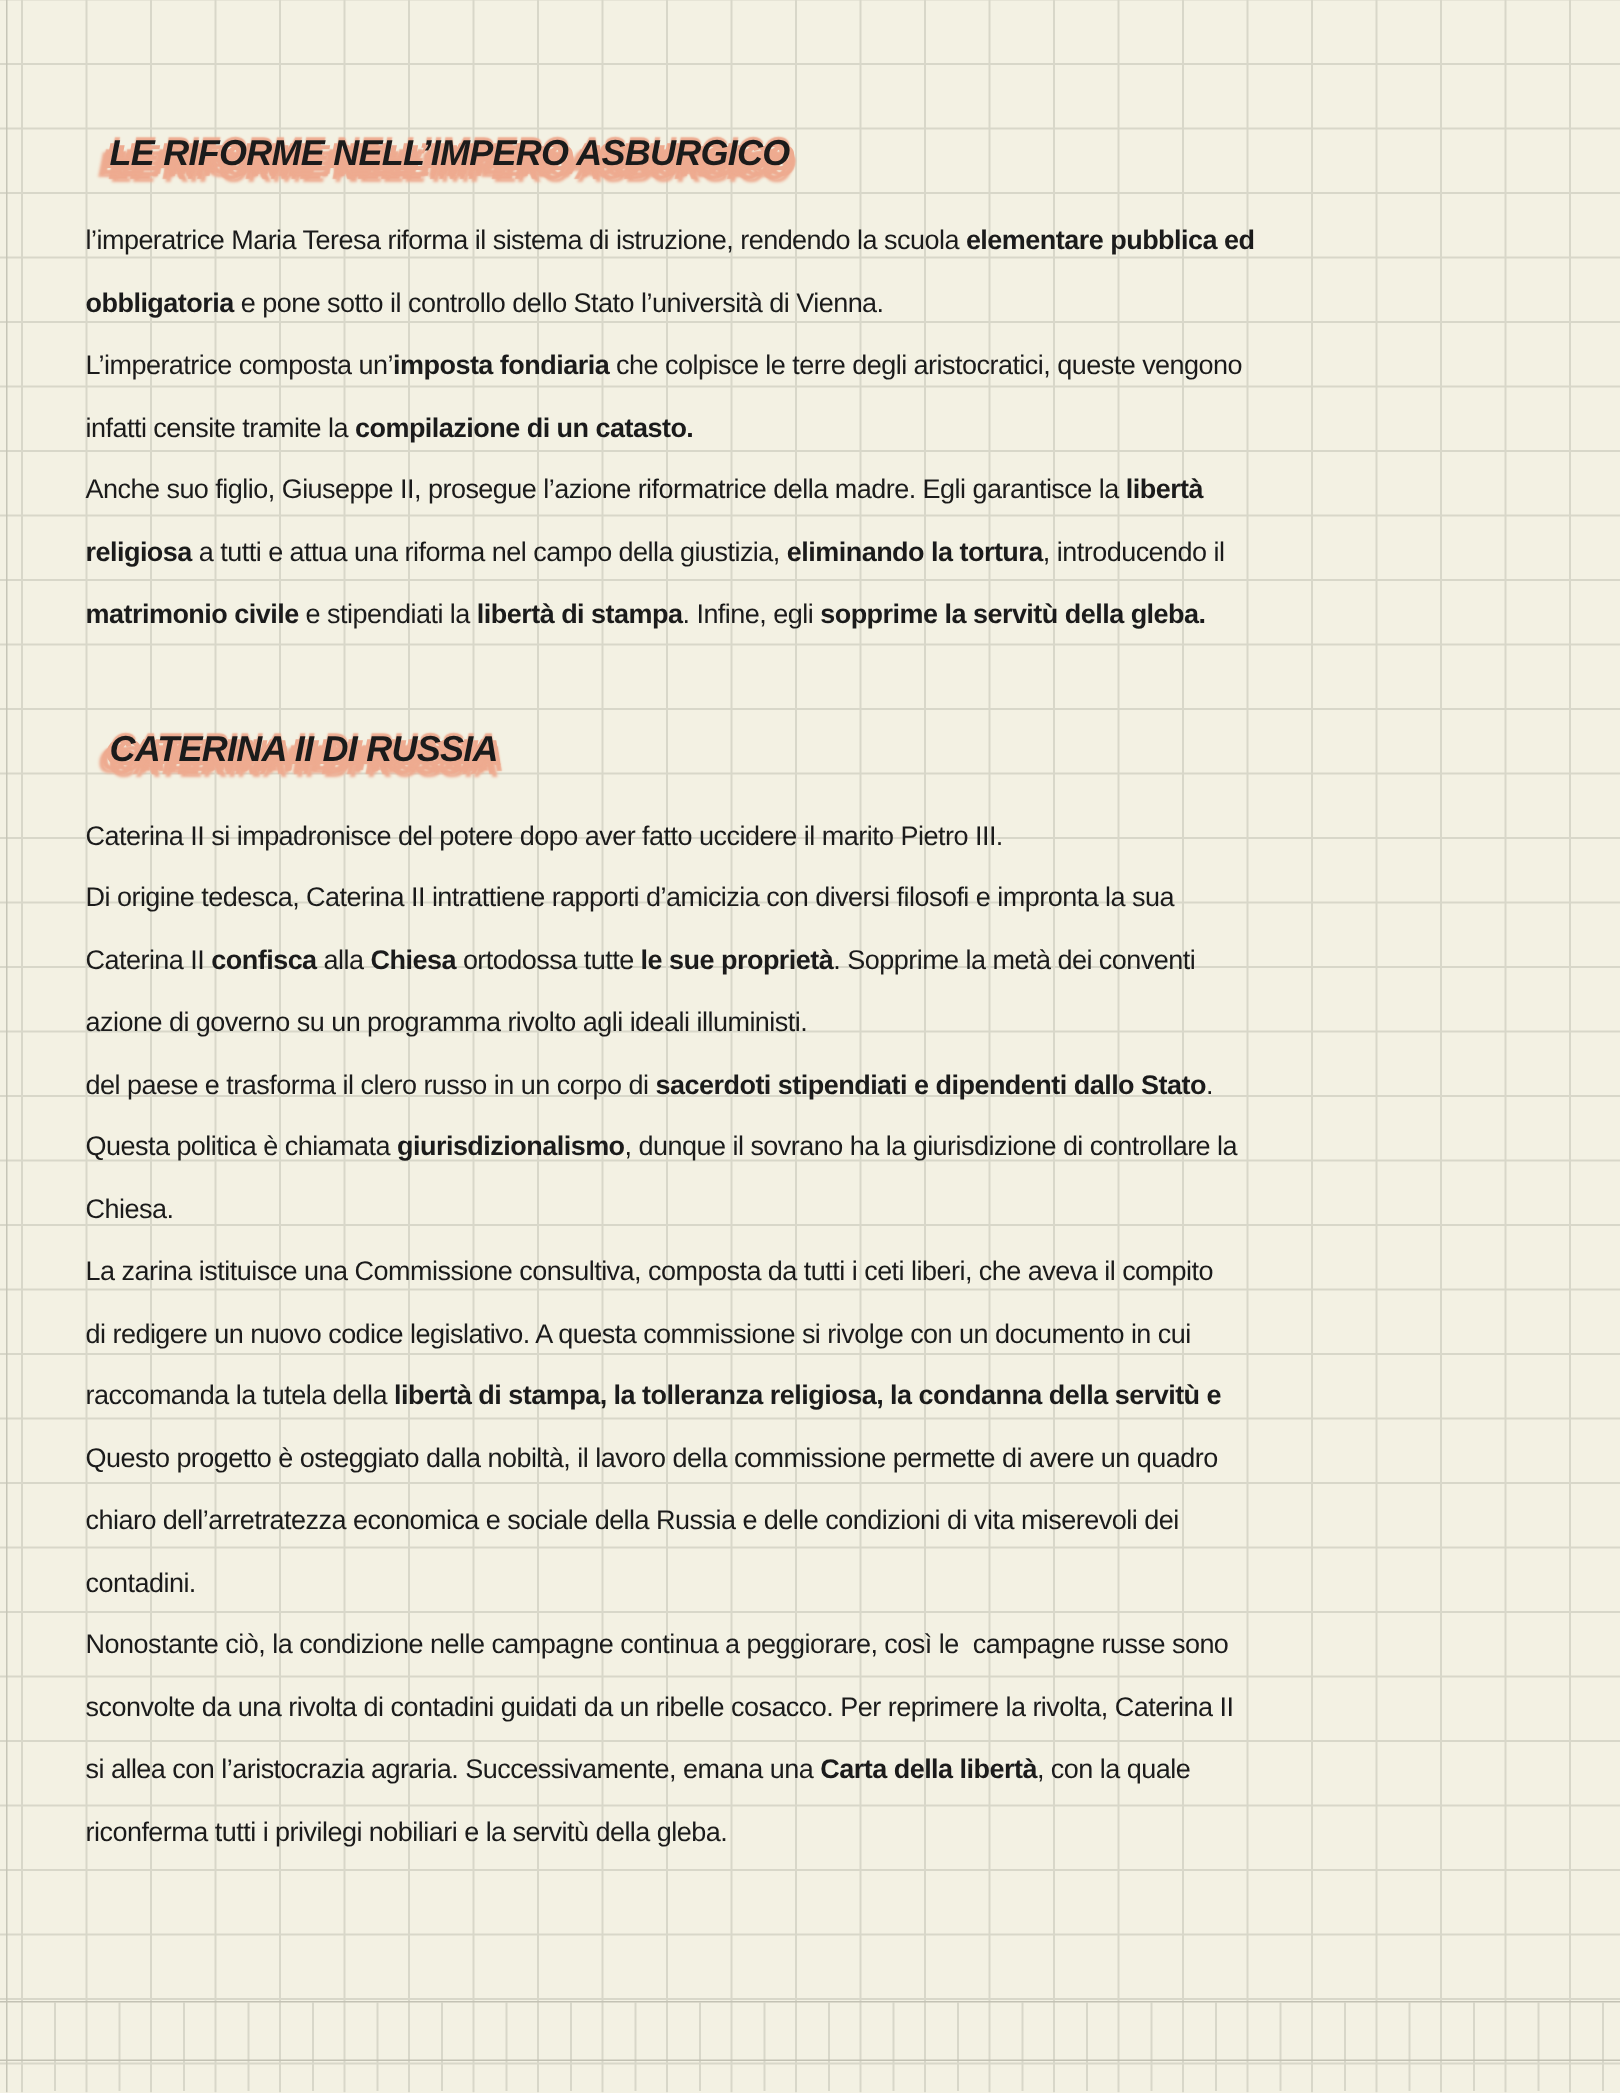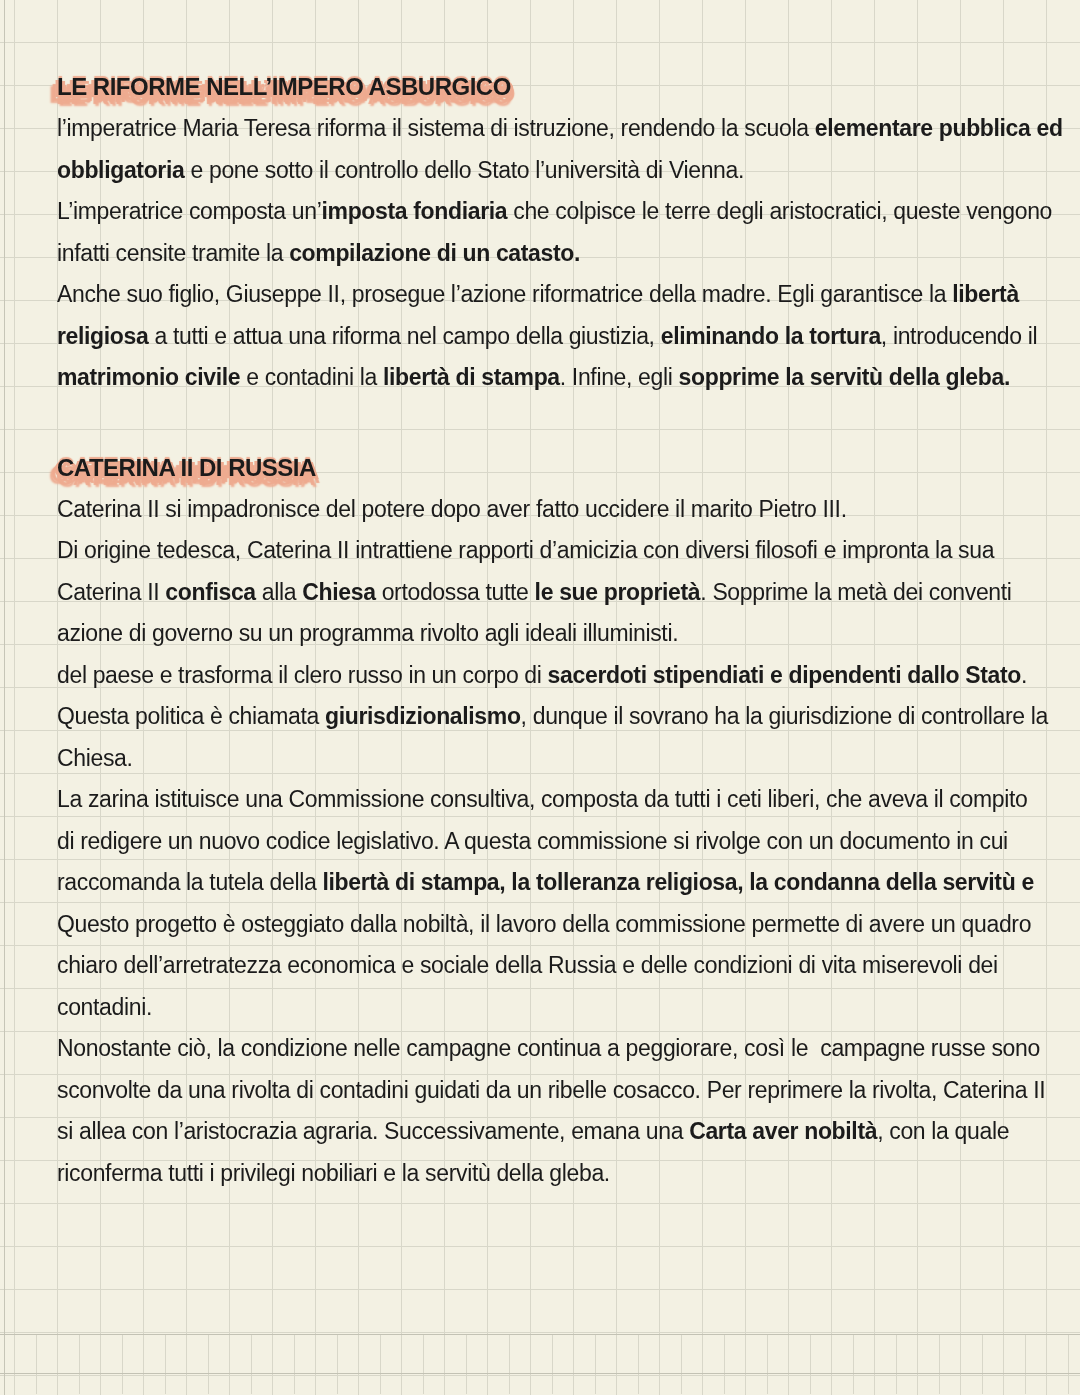--- a/index.html
+++ b/index.html
@@ -34,40 +34,41 @@
     background-image: linear-gradient(to right, #d8d7c9 1px, transparent 1px);
     background-size: 43px 43px;
     background-position: 36px 0;
   }
   .content {
     position: absolute;
     left: 57px; top: 66px; right: 20px;
     color: #1b1b1b;
   }
   .heading {
-    margin: 0;
+    margin: 16px;
     font-size: 24px;
     font-weight: 700;
     letter-spacing: -0.5px;
     line-height: 42px;
     color: #1b1b1b;
     white-space: pre;
     text-shadow:
       0 -2px 1px #eeab90,
       -3px 2px 0 #eeab90,
       3px 3px 0 #eeab90,
       -6px 6px 1px #eeab90,
       4px 7px 1px #eeab90,
       -1px 9px 1px #eeab90,
       -8px 8px 2px #eeab90,
       1px 11px 2px #eeab90;
+    font-style: italic;
   }
   .heading.second { margin-top: 48px; }
   .line {
-    font-size: 23px;
+    font-size: 18px;
     letter-spacing: -0.35px;
     line-height: 41.5px;
     height: 41.5px;
     white-space: pre;
   }
   .line .bold { font-weight: 700; }
 </style>
 </head>
 <body>
 
@@ -78,33 +79,33 @@
   <div class="seam-line s1"></div>
   <div class="seam-line s2"></div>
   <div class="content" id="content">
       <h2 class="heading">LE RIFORME NELL’IMPERO ASBURGICO</h2>
       <div class="line"><span>l’imperatrice Maria Teresa riforma il sistema di istruzione, rendendo la scuola </span><span class="bold">elementare pubblica ed</span></div>
       <div class="line"><span class="bold">obbligatoria</span><span> e pone sotto il controllo dello Stato l’università di Vienna.</span></div>
       <div class="line"><span>L’imperatrice composta un’</span><span class="bold">imposta fondiaria</span><span> che colpisce le terre degli aristocratici, queste vengono</span></div>
       <div class="line"><span>infatti censite tramite la </span><span class="bold">compilazione di un catasto.</span></div>
       <div class="line"><span>Anche suo figlio, Giuseppe II, prosegue l’azione riformatrice della madre. Egli garantisce la </span><span class="bold">libertà</span></div>
       <div class="line"><span class="bold">religiosa</span><span> a tutti e attua una riforma nel campo della giustizia, </span><span class="bold">eliminando la tortura</span><span>, introducendo il</span></div>
-      <div class="line"><span class="bold">matrimonio civile</span><span> e contadini la </span><span class="bold">libertà di stampa</span><span>. Infine, egli </span><span class="bold">sopprime la servitù della gleba.</span></div>
+      <div class="line"><span class="bold">matrimonio civile</span><span> e stipendiati la </span><span class="bold">libertà di stampa</span><span>. Infine, egli </span><span class="bold">sopprime la servitù della gleba.</span></div>
       <h2 class="heading second">CATERINA II DI RUSSIA</h2>
       <div class="line"><span>Caterina II si impadronisce del potere dopo aver fatto uccidere il marito Pietro III.</span></div>
       <div class="line"><span>Di origine tedesca, Caterina II intrattiene rapporti d’amicizia con diversi filosofi e impronta la sua</span></div>
       <div class="line"><span>Caterina II </span><span class="bold">confisca</span><span> alla </span><span class="bold">Chiesa</span><span> ortodossa tutte </span><span class="bold">le sue proprietà</span><span>. Sopprime la metà dei conventi</span></div>
       <div class="line"><span>azione di governo su un programma rivolto agli ideali illuministi.</span></div>
       <div class="line"><span>del paese e trasforma il clero russo in un corpo di </span><span class="bold">sacerdoti stipendiati e dipendenti dallo Stato</span><span>.</span></div>
       <div class="line"><span>Questa politica è chiamata </span><span class="bold">giurisdizionalismo</span><span>, dunque il sovrano ha la giurisdizione di controllare la</span></div>
       <div class="line"><span>Chiesa.</span></div>
       <div class="line"><span>La zarina istituisce una Commissione consultiva, composta da tutti i ceti liberi, che aveva il compito</span></div>
       <div class="line"><span>di redigere un nuovo codice legislativo. A questa commissione si rivolge con un documento in cui</span></div>
       <div class="line"><span>raccomanda la tutela della </span><span class="bold">libertà di stampa, la tolleranza religiosa, la condanna della servitù e</span></div>
       <div class="line"><span>Questo progetto è osteggiato dalla nobiltà, il lavoro della commissione permette di avere un quadro</span></div>
       <div class="line"><span>chiaro dell’arretratezza economica e sociale della Russia e delle condizioni di vita miserevoli dei</span></div>
       <div class="line"><span>contadini.</span></div>
       <div class="line"><span>Nonostante ciò, la condizione nelle campagne continua a peggiorare, così le  campagne russe sono</span></div>
       <div class="line"><span>sconvolte da una rivolta di contadini guidati da un ribelle cosacco. Per reprimere la rivolta, Caterina II</span></div>
-      <div class="line"><span>si allea con l’aristocrazia agraria. Successivamente, emana una </span><span class="bold">Carta aver nobiltà</span><span>, con la quale</span></div>
+      <div class="line"><span>si allea con l’aristocrazia agraria. Successivamente, emana una </span><span class="bold">Carta della libertà</span><span>, con la quale</span></div>
       <div class="line"><span>riconferma tutti i privilegi nobiliari e la servitù della gleba.</span></div>
     </div>
 </div>
 
 </body></html>

